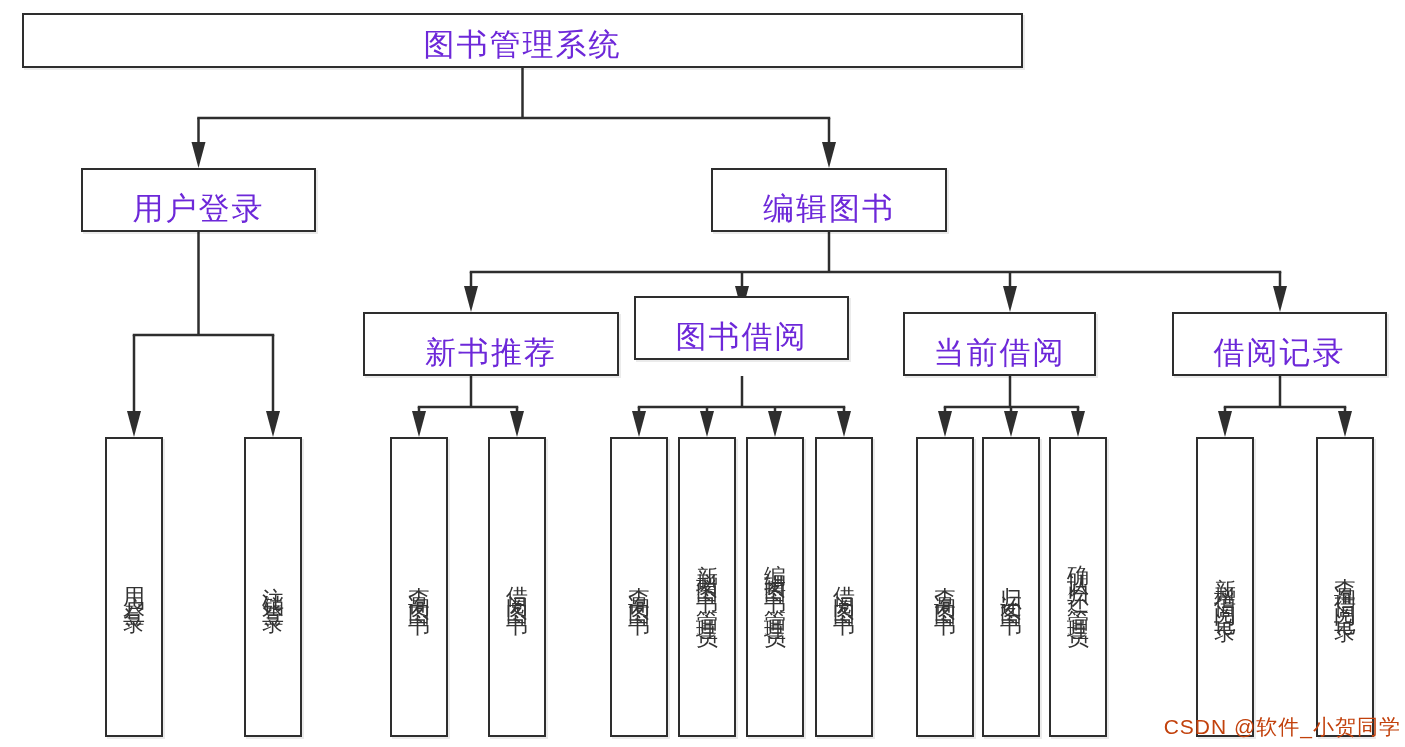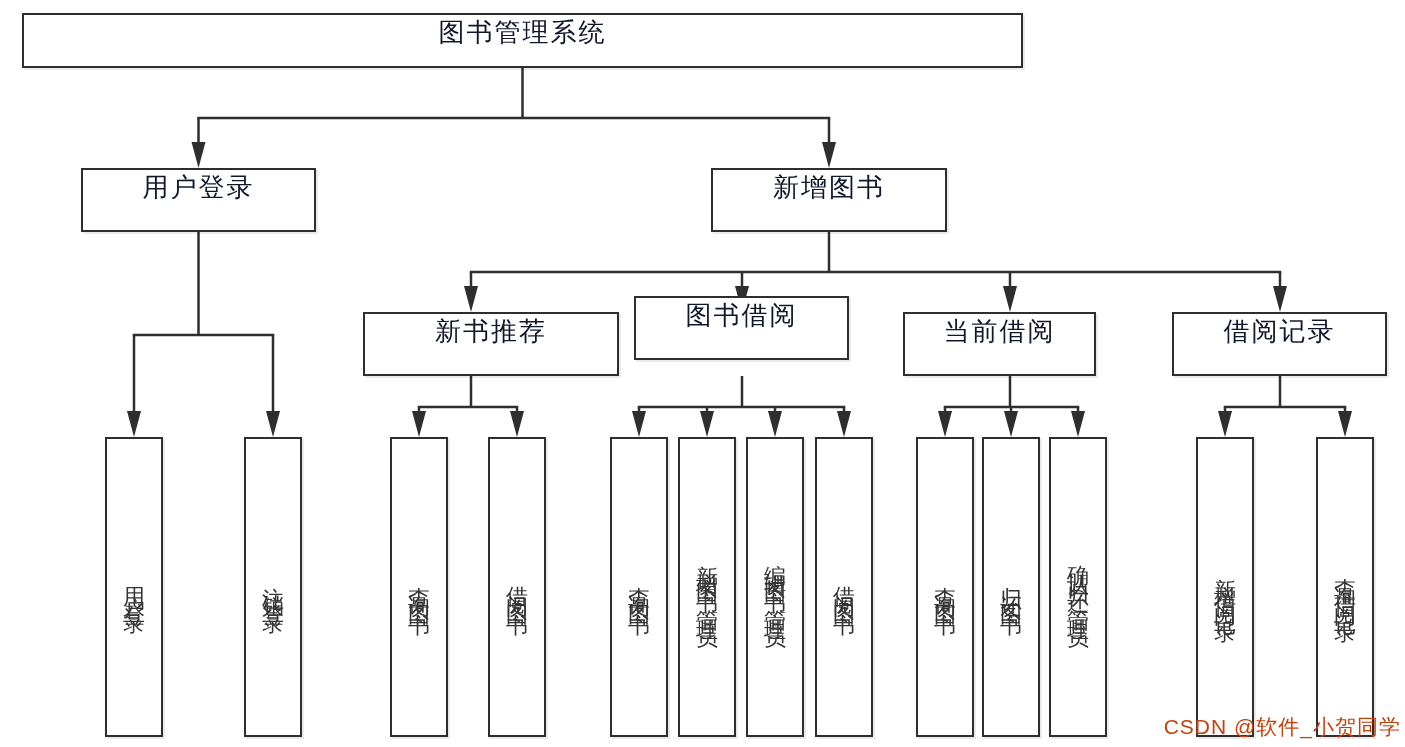--- a/index.html
+++ b/index.html
@@ -9,22 +9,22 @@
     width:1405px;height:747px;
     background:#ffffff;
     overflow:hidden;
   }
   .connectors{position:absolute;left:0;top:0;}
   .hbox{
     position:absolute;
     box-sizing:border-box;
     border:2.5px solid #2e2e2e;
     background:#ffffff;
-    display:flex;align-items:flex-start;justify-content:center;
-    font-size:26px;letter-spacing:2px;color:#0f172a;
+    display:flex;align-items:flex-end;justify-content:center;
+    font-size:31px;letter-spacing:2px;color:#6d28d9;
     box-shadow:2px 2px 0 rgba(0,0,0,0.08);
   }
   .vbox{
     position:absolute;
     box-sizing:border-box;
     border:2.5px solid #2e2e2e;
     background:#ffffff;
     display:flex;align-items:center;justify-content:center;
     box-shadow:2px 2px 0 rgba(0,0,0,0.08);
   }
@@ -116,21 +116,21 @@
   </svg>
 
   <div class="hbox" style="left:22px;top:13px;width:1001px;height:55px">
     <span>图书管理系统</span>
   </div>
 
   <div class="hbox" style="left:81px;top:168px;width:235px;height:64px">
     <span>用户登录</span>
   </div>
   <div class="hbox" style="left:711px;top:168px;width:236px;height:64px">
-    <span>新增图书</span>
+    <span>编辑图书</span>
   </div>
 
   <div class="hbox" style="left:363px;top:312px;width:256px;height:64px">
     <span>新书推荐</span>
   </div>
   <div class="hbox" style="left:634px;top:296px;width:215px;height:64px">
     <span>图书借阅</span>
   </div>
   <div class="hbox" style="left:903px;top:312px;width:193px;height:64px">
     <span>当前借阅</span>

